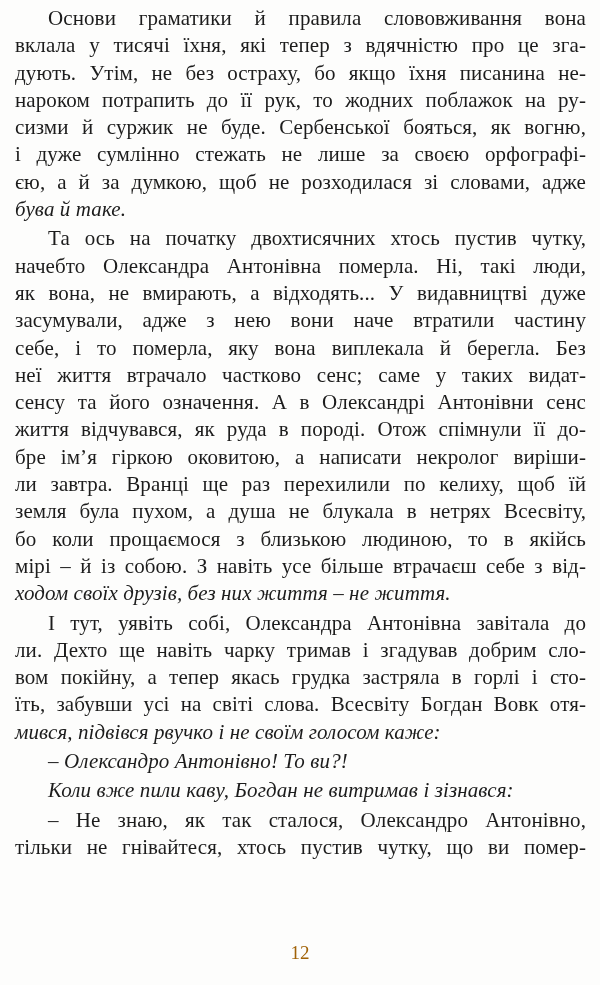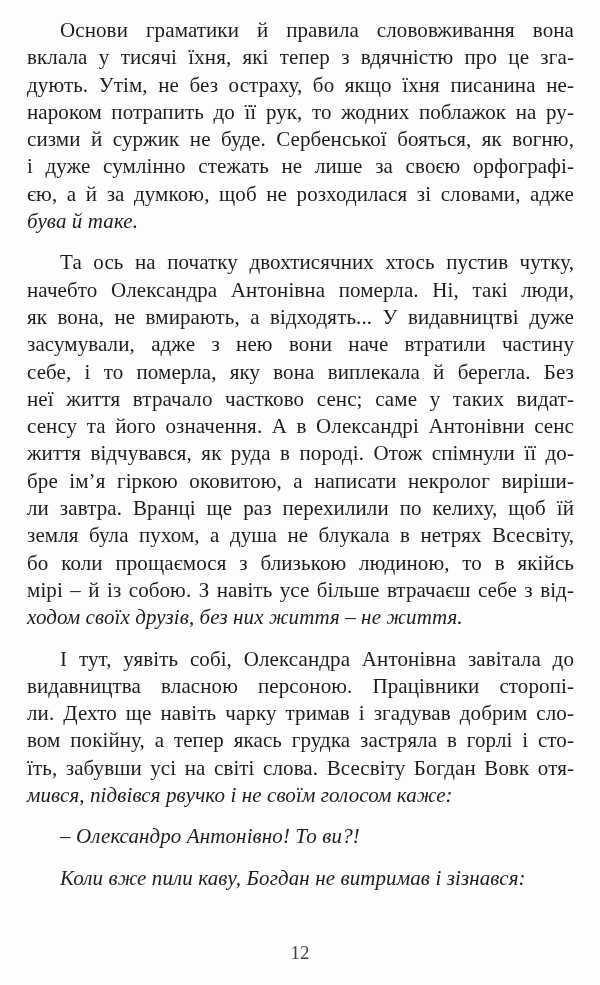--- a/index.html
+++ b/index.html
@@ -16,21 +16,21 @@
     font-family: "Liberation Serif", "DejaVu Serif", serif;
     color: #1c1c1c;
   }
   .text-block {
     position: absolute;
     top: 3px;
     left: 13px;
     width: 575px;
   }
   .paragraph {
-    margin: 14px;
+    margin: 2px;
     padding: 0;
   }
   .line {
     font-size: 21px;
     line-height: 27.3px;
     height: 27.3px;
     white-space: normal;
     text-align: justify;
     text-align-last: justify;
     letter-spacing: 0.1px;
@@ -43,21 +43,21 @@
     font-style: italic;
   }
   .page-number {
     position: absolute;
     top: 941px;
     left: 0;
     width: 600px;
     text-align: center;
     font-size: 19px;
     line-height: 24px;
-    color: #404040;
+    color: #a16207;
   }
 </style>
 </head>
 <body>
 
 <div class="page">
   <div class="text-block" id="text-block">
       <div class="paragraph">
         <div class="line first">Основи граматики й правила слововживання вона</div>
         <div class="line">вклала у тисячі їхня, які тепер з вдячністю про це зга-</div>
@@ -79,27 +79,30 @@
         <div class="line">життя відчувався, як руда в породі. Отож спімнули її до-</div>
         <div class="line">бре ім’я гіркою оковитою, а написати некролог виріши-</div>
         <div class="line">ли завтра. Вранці ще раз перехилили по келиху, щоб їй</div>
         <div class="line">земля була пухом, а душа не блукала в нетрях Всесвіту,</div>
         <div class="line">бо коли прощаємося з близькою людиною, то в якійсь</div>
         <div class="line">мірі – й із собою. З навіть усе більше втрачаєш себе з від-</div>
         <div class="line lastline">ходом своїх друзів, без них життя – не життя.</div>
       </div>
       <div class="paragraph">
         <div class="line first">І тут, уявіть собі, Олександра Антонівна завітала до</div>
-        <div class="line">видавництва власною персоною. Працівники сторопі-</div>
         <div class="line">ли. Дехто ще навіть чарку тримав і згадував добрим сло-</div>
         <div class="line">вом покійну, а тепер якась грудка застряла в горлі і сто-</div>
         <div class="line">їть, забувши усі на світі слова. Всесвіту Богдан Вовк отя-</div>
         <div class="line lastline">мився, підвівся рвучко і не своїм голосом каже:</div>
       </div>
       <div class="paragraph">
         <div class="line first lastline">– Олександро Антонівно! То ви?!</div>
       </div>
       <div class="paragraph">
         <div class="line first lastline">Коли вже пили каву, Богдан не витримав і зізнався:</div>
       </div>
+      <div class="paragraph">
+        <div class="line first">– Не знаю, як так сталося, Олександро Антонівно,</div>
+        <div class="line">тільки не гнівайтеся, хтось пустив чутку, що ви помер-</div>
+      </div>
     </div>
   <div class="page-number">12</div>
 </div>
 
 </body></html>

